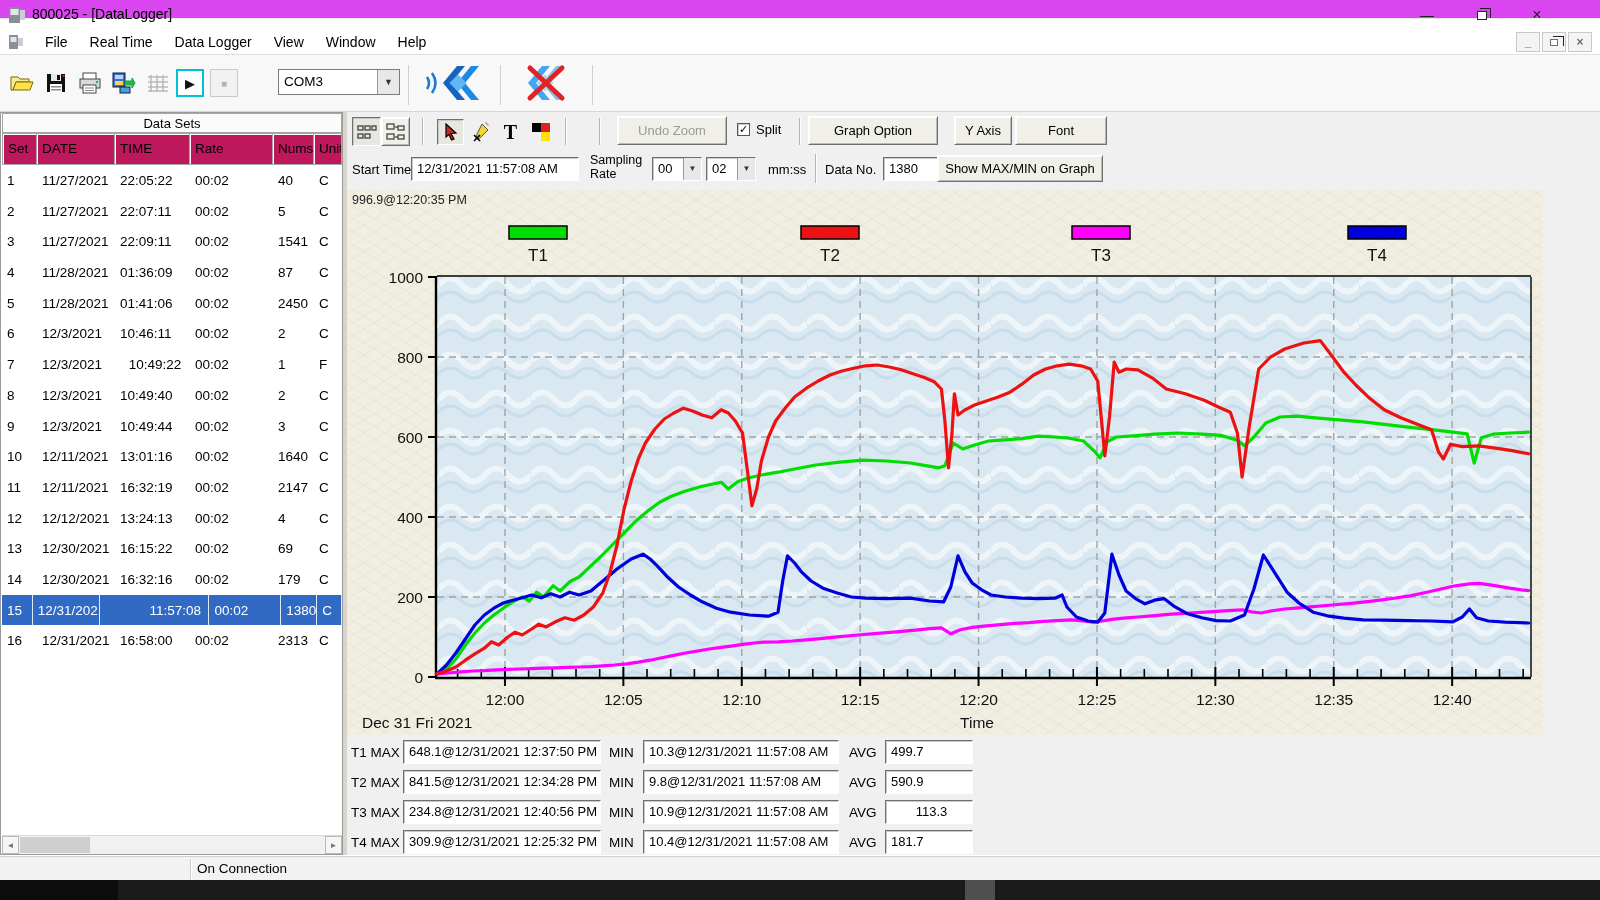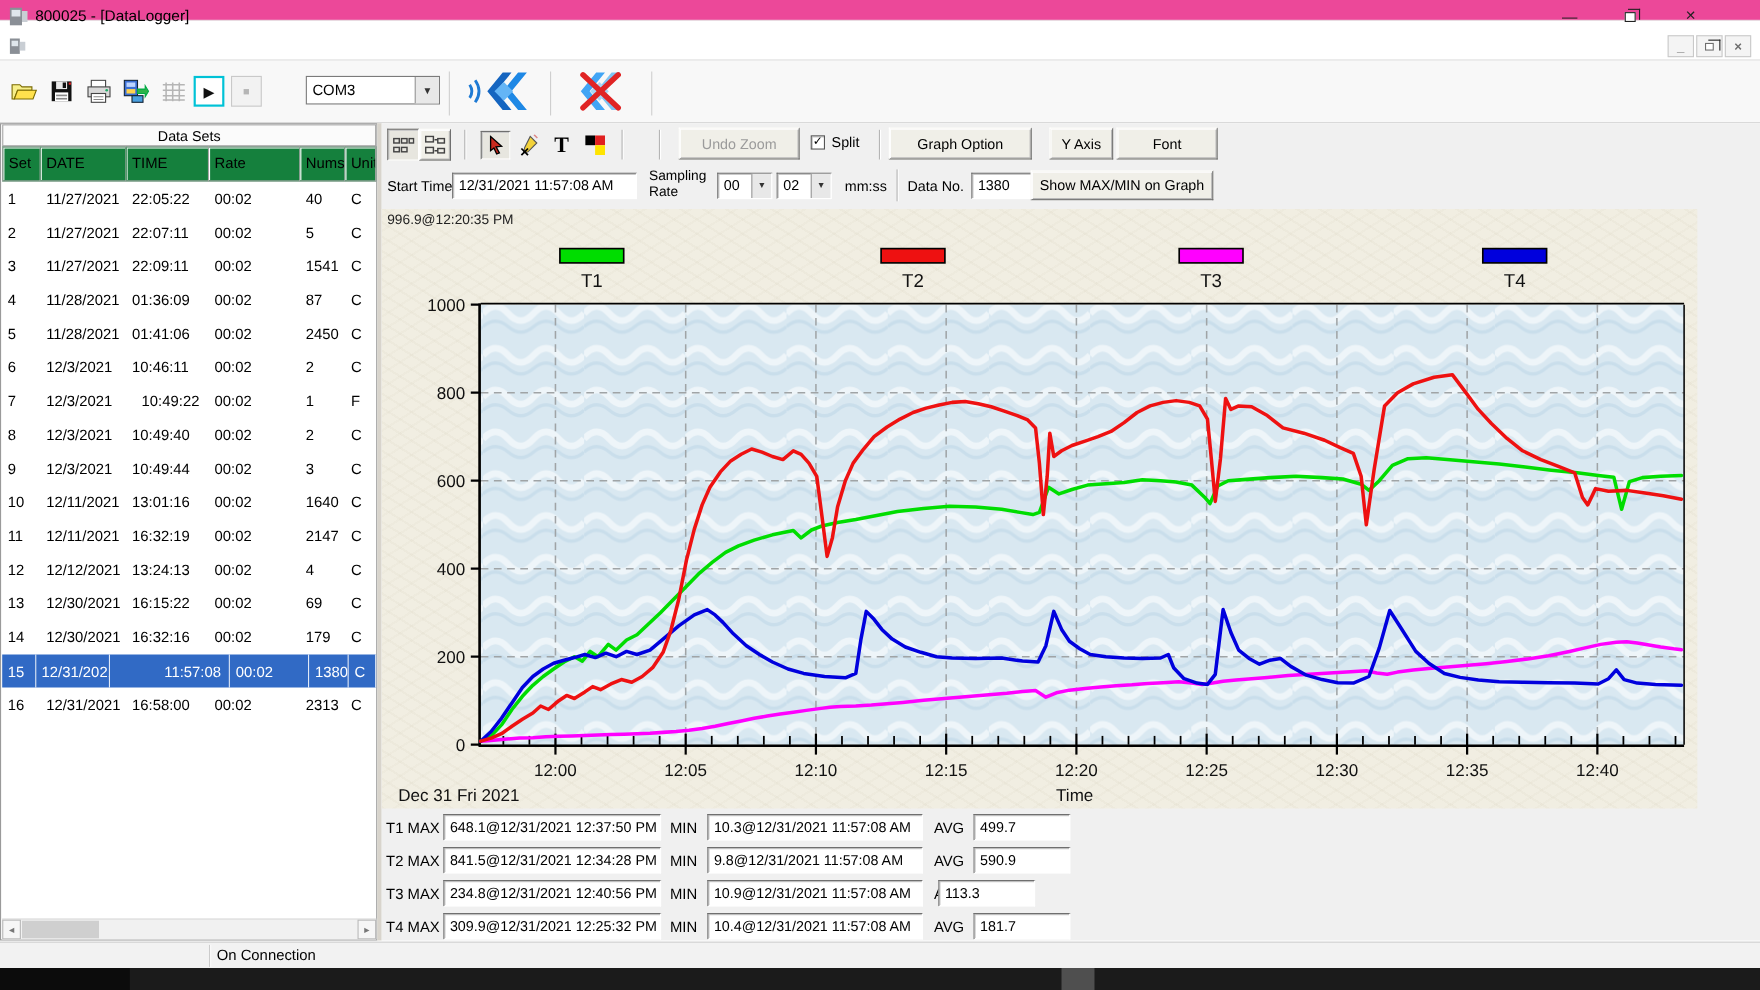--- a/index.html
+++ b/index.html
@@ -1,21 +1,21 @@
 <!DOCTYPE html>
 <html><head>
 <meta charset="utf-8">
 <style>
   * { box-sizing: border-box; margin:0; padding:0; }
   html,body { width:1600px; height:900px; overflow:hidden; background:#fff;
     font-family:"Liberation Sans", sans-serif; color:#000; }
   .abs { position:absolute; }
 
   
-  .titlebar { left:0; top:0; width:1600px; height:19px; background:#ec4899; border-bottom:1px solid #e8e8e8; }
+  .titlebar { left:0; top:0; width:1600px; height:19px; background:#d946ef; border-bottom:1px solid #e8e8e8; }
   .app-icon { left:8px; top:6px; width:18px; height:18px; }
   .title-text { left:32px; top:6px; font-size:14px; }
   .winbtn { top:0; width:46px; height:30px; display:flex; align-items:center; justify-content:center; font-size:14px; color:#222; }
   .minimize-btn{ left:1404px; } .maximize-btn{ left:1459px; } .close-btn{ left:1514px; font-size:16px; }
   .restore-shape { width:10px; height:9px; border:1px solid #222; background:#fff; position:relative; }
   .restore-shape:before { content:""; position:absolute; left:2px; top:-4px; width:10px; height:9px; border:1px solid #222; border-bottom:none; border-left:none; }
 
   
   .menubar { left:0; top:30px; width:1600px; height:24px; background:#ffffff; display:flex; align-items:center; }
   .menu-icon { width:16px; height:16px; margin:0 10px 0 8px; }
@@ -31,21 +31,21 @@
   .combo { left:278px; top:14px; width:122px; height:26px; background:#fff; border:1px solid #7b7b7b; display:flex; }
   .combo-text { flex:1; font-size:13.5px; padding:4px 0 0 5px; }
   .combo-arrow { width:22px; border-left:1px solid #9a9a9a; background:#e8e8e8; text-align:center; font-size:9px; color:#333; padding-top:7px; }
   .bigbtn { top:3px; width:78px; height:50px; display:flex; align-items:center; justify-content:center; }
 
   
   .left-panel { left:0; top:112px; width:343px; height:743px; background:#fff; border:1px solid #9a9a9a; }
   .ds-title { left:1px; top:0px; width:340px; height:20px; background:#fbfbfb; border:1px solid #a6a6a6;
     text-align:center; font-size:13px; padding-top:2px; }
   .ds-header { left:1px; top:20px; width:340px; height:32px; display:flex; }
-  .ds-hcell { height:32px; background:#15803d; border:1px solid #a6a6a6; border-left:none;
+  .ds-hcell { height:32px; background:#be185d; border:1px solid #a6a6a6; border-left:none;
     font-size:13.5px; padding:7px 0 0 5px; overflow:hidden; white-space:nowrap; box-shadow:inset 1px 1px 0 #fff; }
   .ds-hcell:first-child { border-left:1px solid #a6a6a6; }
   .ds-rows { left:1px; top:52px; width:340px; }
   .trow { display:flex; height:30.7px; }
   .tcell { font-size:13.5px; padding:8px 0 0 5px; overflow:hidden; white-space:nowrap; }
   .trow.sel { background:#316AC5; color:#fff; }
   .trow.sel .tcell { border-right:1px solid rgba(255,255,255,.85); }
   .hscroll { left:1px; top:722px; width:340px; height:19px; background:#f1f1f1; border-top:1px solid #d9d9d9; }
   .harrow { top:0; width:17px; height:18px; background:#f6f6f6; border:1px solid #b9b9b9; color:#777;
     font-size:8px; text-align:center; padding-top:4px; }
@@ -100,20 +100,28 @@
   </div>
   <div class="abs winbtn close-btn">×</div>
 </div>
 
 <div class="abs menubar">
   <svg class="menu-icon" viewBox="0 0 16 16">
     <rect x="1" y="1" width="9" height="14" fill="#8a8f96"></rect>
       <rect x="2.5" y="3" width="6" height="5" fill="#dfe6ec"></rect>
     <rect x="10" y="4" width="5" height="8" fill="#c9ced4"></rect>
   </svg>
+  <div id="menu-items" style="display:flex;">
+      <span class="menu-item">File</span>
+      <span class="menu-item">Real Time</span>
+      <span class="menu-item">Data Logger</span>
+      <span class="menu-item">View</span>
+      <span class="menu-item">Window</span>
+      <span class="menu-item">Help</span>
+    </div>
   <div class="mdi-btns">
     <div class="mdi-btn">_</div>
     <div class="mdi-btn">
       <span class="restore-shape" style="width:8px;height:7px;border-color:#6e6e6e;"></span>
     </div>
     <div class="mdi-btn">×</div>
   </div>
 </div>
 
 <div class="abs toolbar">
@@ -574,21 +582,21 @@
         <span class="bevel-in fld abs" style="left: 296px; top: 2px; width: 196px; height: 24px;">9.8@12/31/2021 11:57:08 AM</span>
         <span class="stat-label abs" style="left: 502px; top: 2px; width: 32px; padding-top: 5px;">AVG</span>
         <span class="bevel-in fld abs" style="left: 538px; top: 2px; width: 88px; height: 24px;">590.9</span>
       </div>
       <div class="stats-row abs" style="left: 0px; top: 60px; width: 1000px; height: 30px;">
         <span class="stat-label abs" style="left: 4px; top: 2px; width: 50px; padding-top: 5px;">T3 MAX</span>
         <span class="bevel-in fld abs" style="left: 56px; top: 2px; width: 198px; height: 24px;">234.8@12/31/2021 12:40:56 PM</span>
         <span class="stat-label abs" style="left: 262px; top: 2px; width: 30px; padding-top: 5px;">MIN</span>
         <span class="bevel-in fld abs" style="left: 296px; top: 2px; width: 196px; height: 24px;">10.9@12/31/2021 11:57:08 AM</span>
         <span class="stat-label abs" style="left: 502px; top: 2px; width: 32px; padding-top: 5px;">AVG</span>
-        <span class="bevel-in fld abs" style="left: 506px; top: 2px; width: 88px; height: 24px;">113.3</span>
+        <span class="bevel-in fld abs" style="left: 538px; top: 2px; width: 88px; height: 24px; text-align: center;">113.3</span>
       </div>
       <div class="stats-row abs" style="left: 0px; top: 90px; width: 1000px; height: 30px;">
         <span class="stat-label abs" style="left: 4px; top: 2px; width: 50px; padding-top: 5px;">T4 MAX</span>
         <span class="bevel-in fld abs" style="left: 56px; top: 2px; width: 198px; height: 24px;">309.9@12/31/2021 12:25:32 PM</span>
         <span class="stat-label abs" style="left: 262px; top: 2px; width: 30px; padding-top: 5px;">MIN</span>
         <span class="bevel-in fld abs" style="left: 296px; top: 2px; width: 196px; height: 24px;">10.4@12/31/2021 11:57:08 AM</span>
         <span class="stat-label abs" style="left: 502px; top: 2px; width: 32px; padding-top: 5px;">AVG</span>
         <span class="bevel-in fld abs" style="left: 538px; top: 2px; width: 88px; height: 24px;">181.7</span>
       </div>
     </div>

